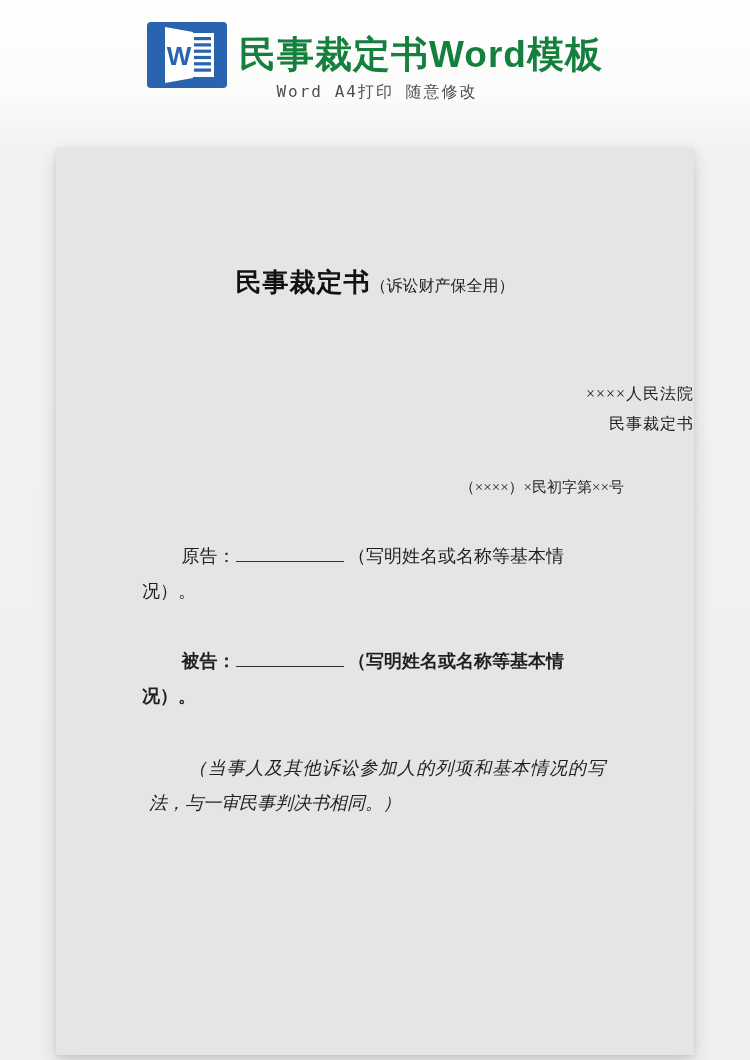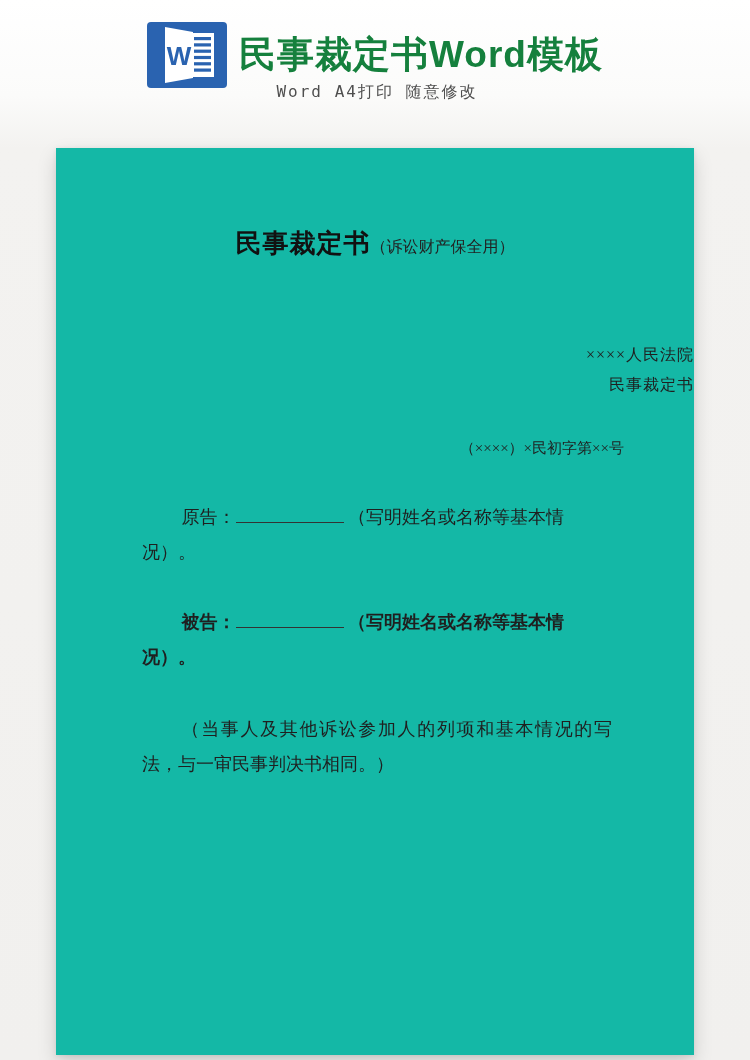--- a/index.html
+++ b/index.html
@@ -17,39 +17,39 @@
     font-size:37px;font-weight:600;color:#15803d;letter-spacing:1px;
     font-family:"Liberation Sans","DejaVu Sans",sans-serif;
   }
   .header-sub{
     position:absolute;left:4px;right:0;top:82px;text-align:center;
     font-family:"DejaVu Sans Mono","Liberation Mono",monospace;
     font-size:16px;color:#4f4f4f;letter-spacing:2px;
   }
   
   .page{
-    width:638px;height:907px;margin:14px auto 0;background:#14b8a6;
+    width:638px;height:907px;margin:14px auto 0;background:#e5e5e5;
     box-shadow:0 8px 18px rgba(0,0,0,.15),0 1px 5px rgba(0,0,0,.08);
-    box-sizing:border-box;padding-top:75px;overflow:hidden;
+    box-sizing:border-box;padding-top:114px;overflow:hidden;
     font-family:"Liberation Serif","DejaVu Serif",serif;color:#1f1f1f;
   }
   .doc-title{text-align:center;line-height:40px;white-space:nowrap;}
   .doc-title .main{font-size:26px;font-weight:700;color:#111;
     font-family:"Liberation Sans","DejaVu Sans",sans-serif;letter-spacing:1px;}
   .doc-title .paren{font-size:16px;color:#222;}
   .center-block{margin-top:73px;text-align:right;}
   .center-line{font-size:16px;line-height:30px;letter-spacing:1px;}
   .case-line{margin-top:34px;line-height:28px;font-size:15px;text-align:right;padding-right:70px;}
   .doc-body{
     margin-top:38px;padding:0 82px 0 86px;font-size:18px;line-height:35px;
     text-align:justify;
   }
   .party{text-indent:2.2em;text-align:left;margin:0 0 35px 0;}
   .party:nth-child(2){margin-bottom:37px;font-weight:bold;}
-  .para{text-indent:2.2em;margin:0;}
+  .para{text-indent:2.2em;margin:7px;font-style:italic;}
   .para.gap{margin-top:43px;}
   .blank{display:inline-block;height:12px;border-bottom:1px solid #333;}
   .blank.md{width:108px;}
   .blank.sm{width:58px;}
   .blank.lg{width:94px;}
   .blank.xl{width:84px;}
 </style>
 </head>
 <body>
 

